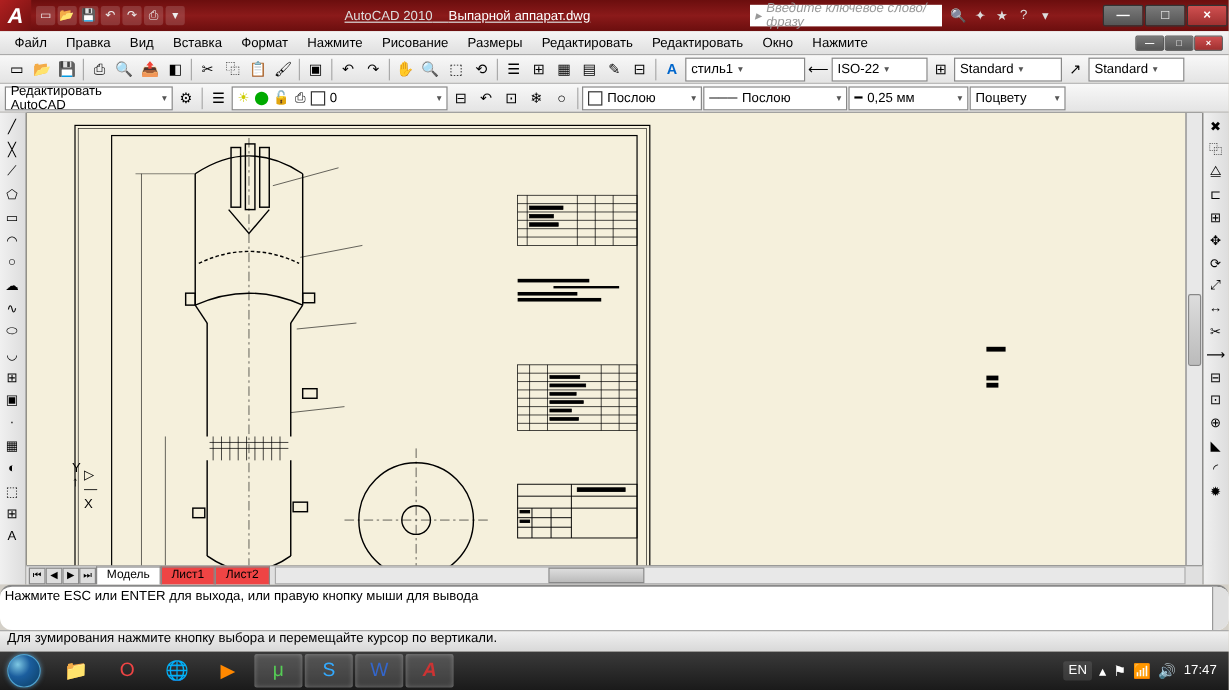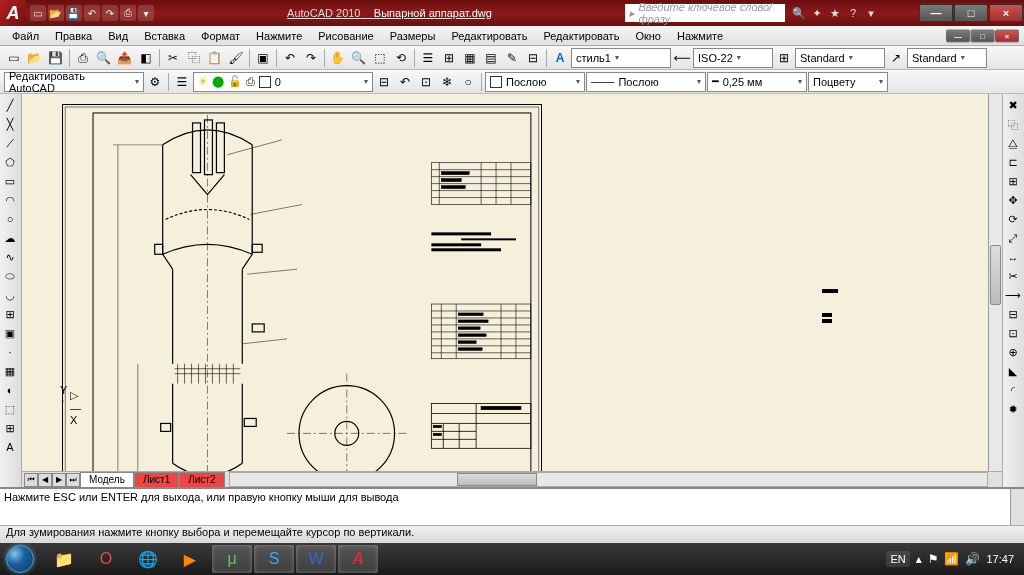--- a/index.html
+++ b/index.html
@@ -54,21 +54,21 @@
 .vscroll .thumb { position: absolute; left: 1px; right: 1px; top: 40%; height: 60px; background: linear-gradient(#ddd,#bbb); border: 1px solid #888; border-radius: 2px; }
 .hscroll-row { height: 16px; display: flex; background: #e0e0e0; border-top: 1px solid #aaa; }
 .tab-nav { display: flex; align-items: center; gap: 0; padding-left: 2px; }
 .tab-nav-btn { width: 14px; height: 14px; border: 1px solid #888; background: #ddd; display: flex; align-items: center; justify-content: center; font-size: 8px; }
 .sheet-tab { height: 15px; padding: 1px 8px; border: 1px solid #888; border-bottom: none; background: #fff; margin-top: 0; font-size: 10px; }
 .sheet-tab.inactive { background: #ef4444; }
 .hscroll-track { flex: 1; background: #e8e8e8; position: relative; margin: 0 14px 0 4px; border: 1px solid #aaa; }
 .hscroll-track .thumb { position: absolute; left: 30%; width: 80px; top: 0; bottom: 0; background: linear-gradient(#ddd,#bbb); border: 1px solid #888; }
 
 
-.command { height: 38px; background: #fff; border-top: 2px solid #888; font-family: 'Courier New', monospace; font-size: 11px; padding: 2px 4px; line-height: 13px; overflow: hidden; position: relative; }
+.command { height: 38px; background: #fff; border-top: 2px solid #888; font-family: 'Courier New', monospace; font-size: 11px; padding: 2px 4px; line-height: 13px; overflow: hidden; position: relative; border-radius: 10px; }
 .command .cmd-scroll { position: absolute; right: 0; top: 0; bottom: 0; width: 14px; background: #e0e0e0; border-left: 1px solid #999; }
 .status { height: 18px; background: linear-gradient(#f0f0f0,#d8d8d8); display: flex; padding: 0 6px; font-size: 10px; border-top: 1px solid #aaa; }
 
 
 .taskbar { height: 32px; background: linear-gradient(#3a3a3a, #1a1a1a); display: flex; align-items: center; }
 .start-orb { width: 40px; height: 32px; display: flex; align-items: center; justify-content: center; }
 .orb { width: 28px; height: 28px; border-radius: 50%; background: radial-gradient(circle at 30% 30%, #7ec8e3, #1b5e9e 40%, #0a3d62); border: 1px solid #4fa3d1; box-shadow: 0 0 4px rgba(120,200,255,0.6); position: relative; }
 .task-icons { display: flex; gap: 2px; margin-left: 4px; }
 .task-icon { width: 40px; height: 28px; border-radius: 2px; display: flex; align-items: center; justify-content: center; font-size: 16px; }
 .task-icon.active { background: rgba(255,255,255,0.15); box-shadow: inset 0 0 4px rgba(255,255,255,0.3); }

